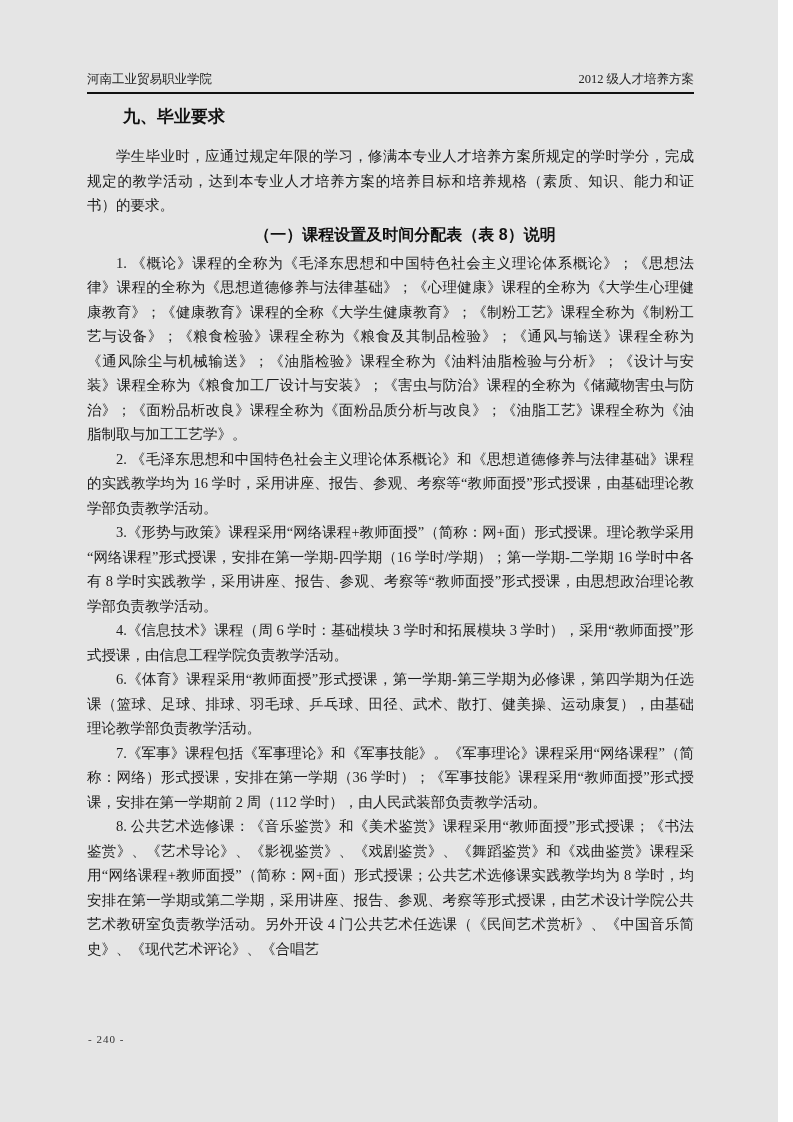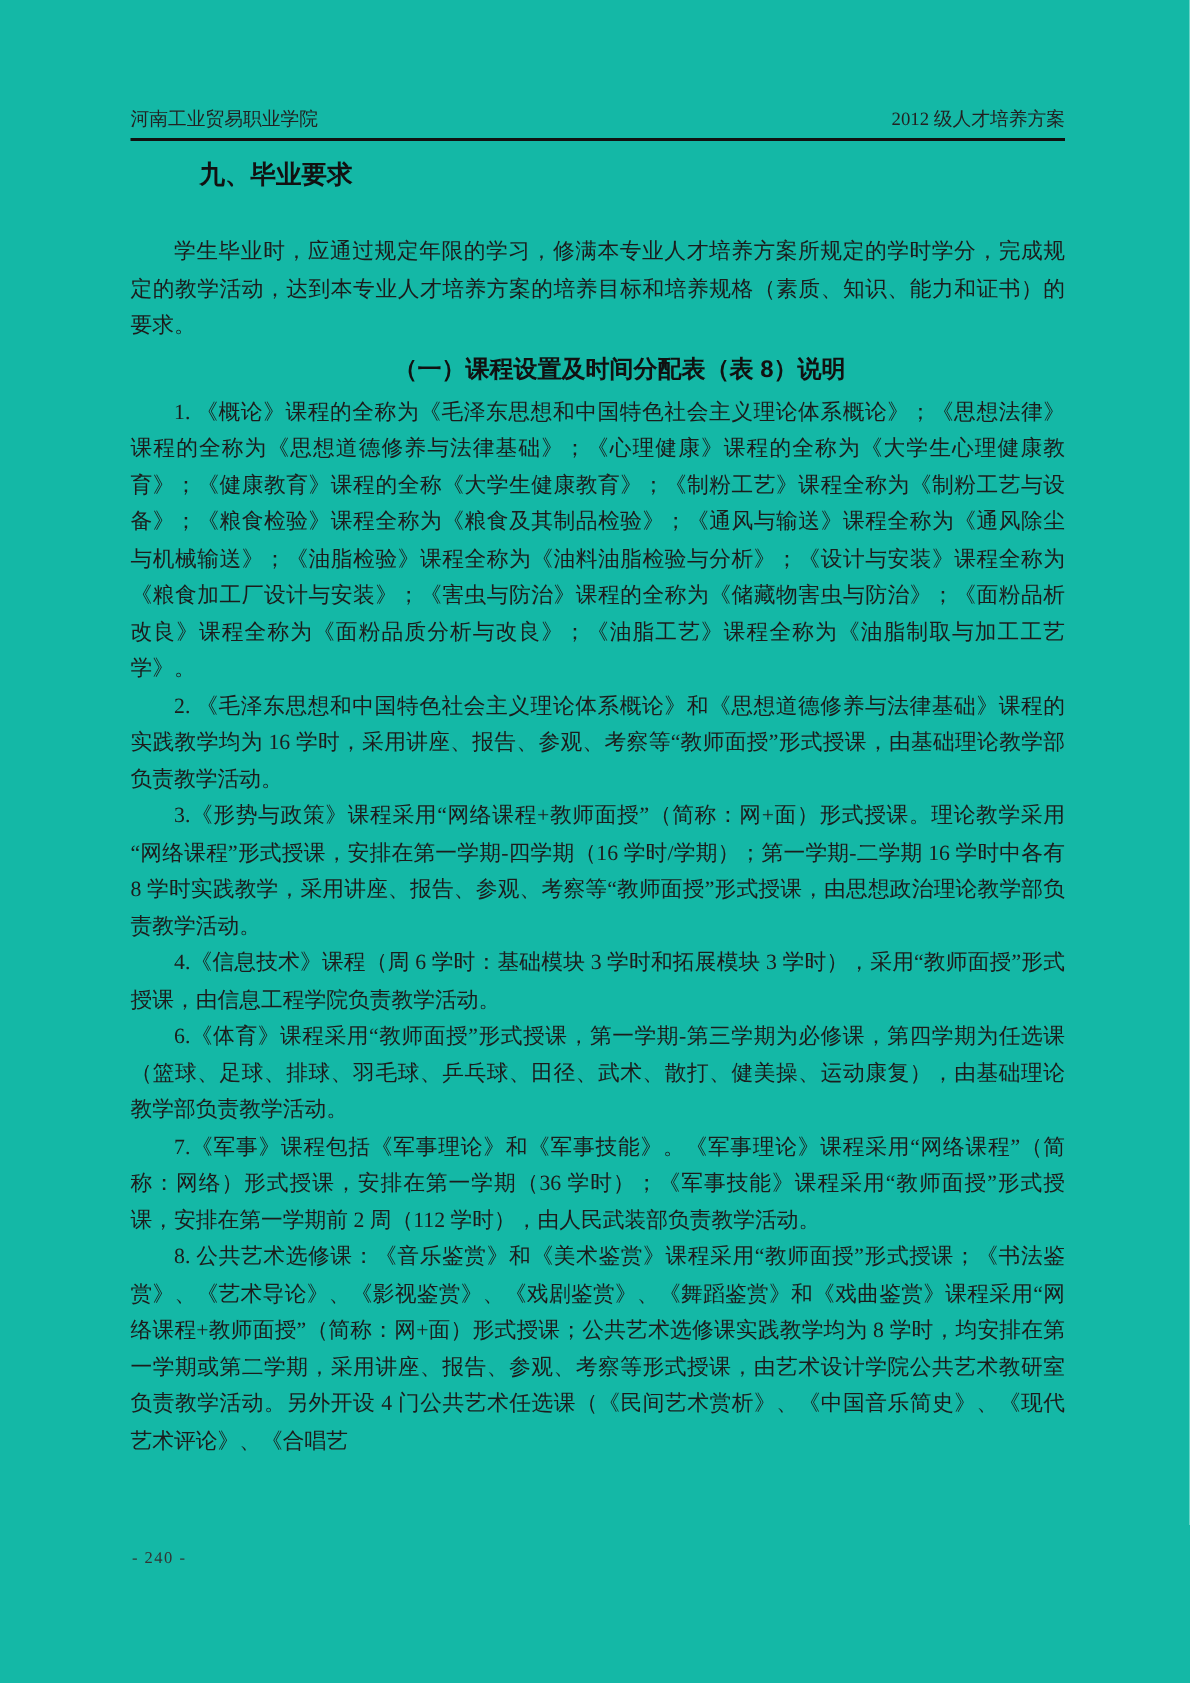--- a/index.html
+++ b/index.html
@@ -4,25 +4,24 @@
 <style>
   html, body {
     margin: 0;
     padding: 0;
     background: #ffffff;
   }
   .page {
     position: relative;
     width: 778px;
     height: 1122px;
-    background: #14b8a6;
+    background: #e5e5e5;
     overflow: hidden;
     color: #1c1c1c;
     font-family: "Liberation Serif", "DejaVu Serif", serif;
-    padding-left: 16px;
   }
   .header {
     position: absolute;
     top: 72px;
     left: 87px;
     right: 84px;
     display: flex;
     justify-content: space-between;
     align-items: flex-end;
     font-size: 12.5px;
@@ -36,21 +35,21 @@
     top: 94px;
     left: 87px;
     right: 84px;
   }
   h2.sec-title {
     font-family: "Liberation Sans", "DejaVu Sans", sans-serif;
     font-size: 17px;
     font-weight: bold;
     color: #111111;
     line-height: 22px;
-    margin: 17px;
+    margin: 7px;
     padding-left: 29px;
   }
   h2.sec-title.first { margin-top: 12px; }
   h2.sec-title.second { margin-top: 8px; }
   h3.sub-title {
     font-family: "Liberation Sans", "DejaVu Sans", sans-serif;
     font-size: 16px;
     font-weight: bold;
     color: #111111;
     line-height: 22px;
@@ -59,21 +58,21 @@
     text-align: center;
   }
   p.body-par {
     font-size: 14.5px;
     line-height: 24.5px;
     text-align: justify;
     text-indent: 2em;
     margin: 0;
     color: #1c1c1c;
   }
-  p.body-par.intro { margin: 28px 0 0 0; }
+  p.body-par.intro { margin: 16px 0 0 0; }
   .footer {
     position: absolute;
     top: 1033px;
     left: 88px;
     font-size: 11px;
     color: #333333;
     letter-spacing: 1px;
   }
 </style>
 </head>

